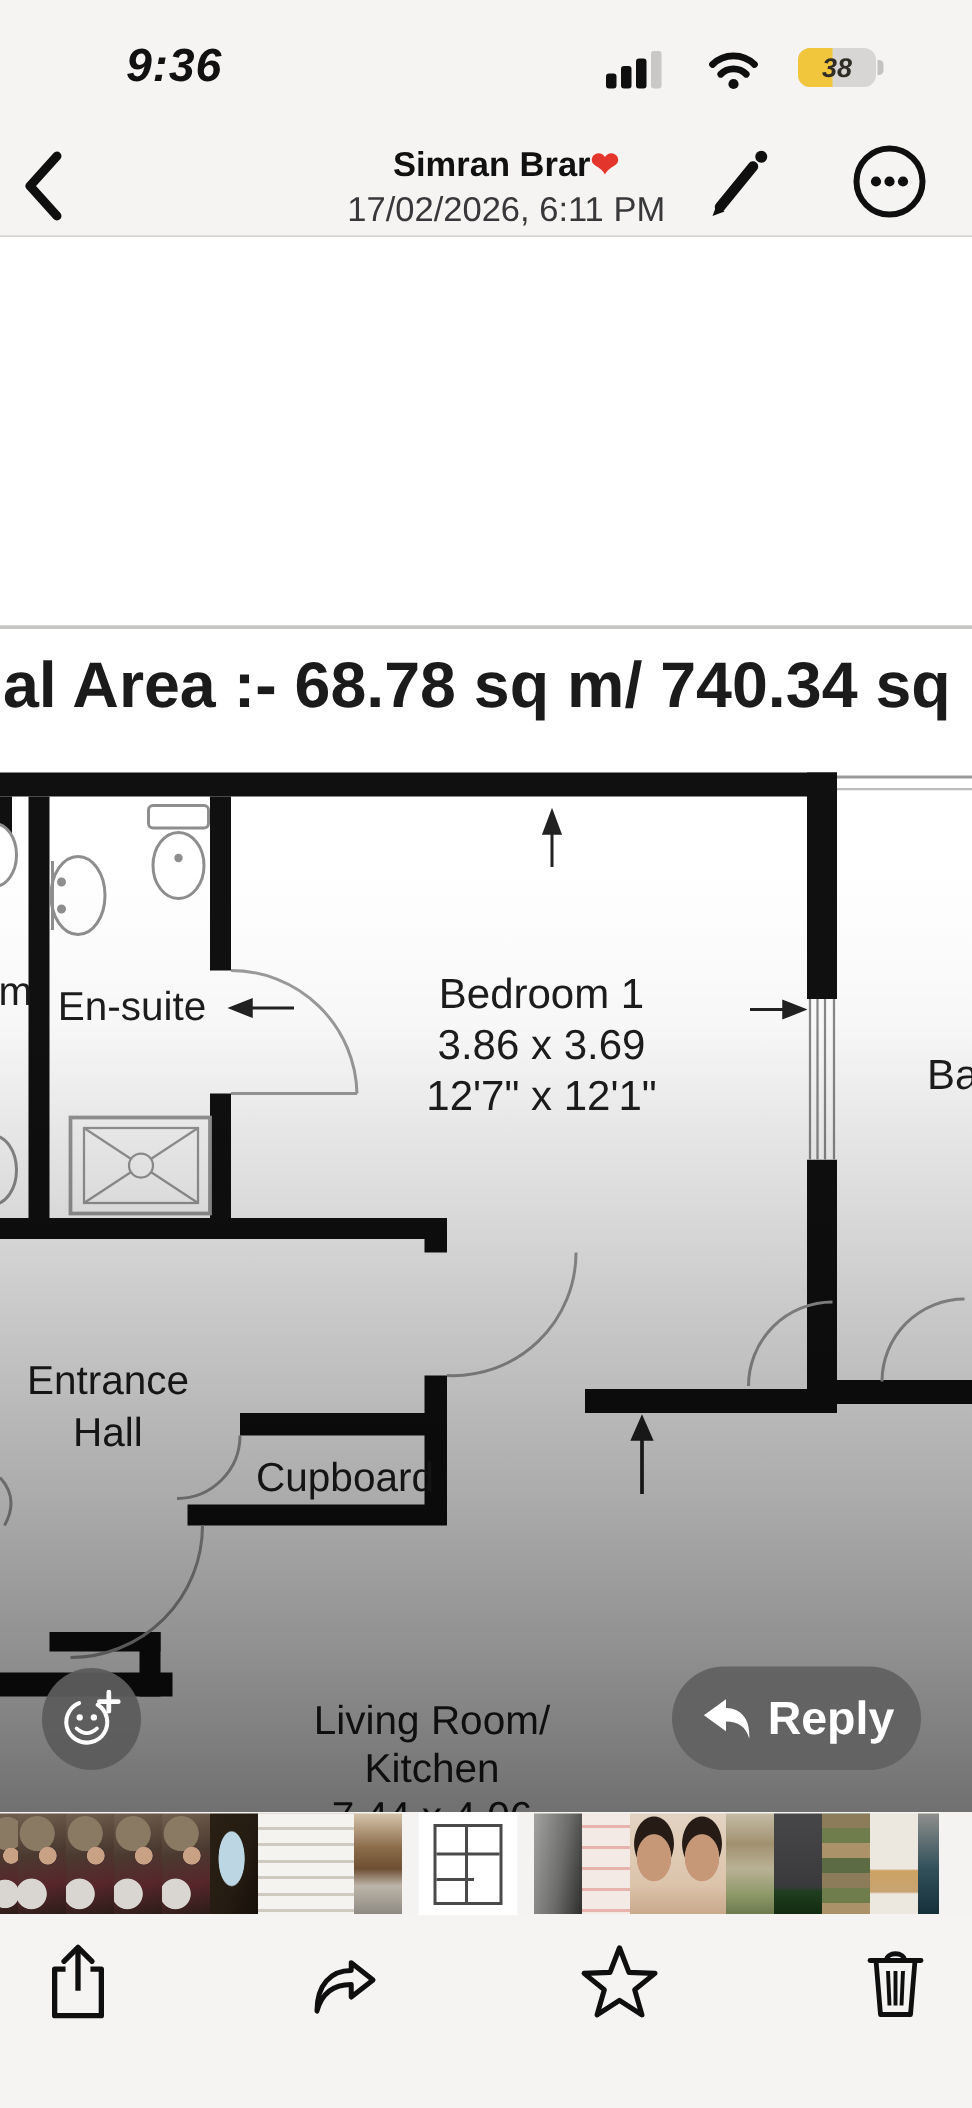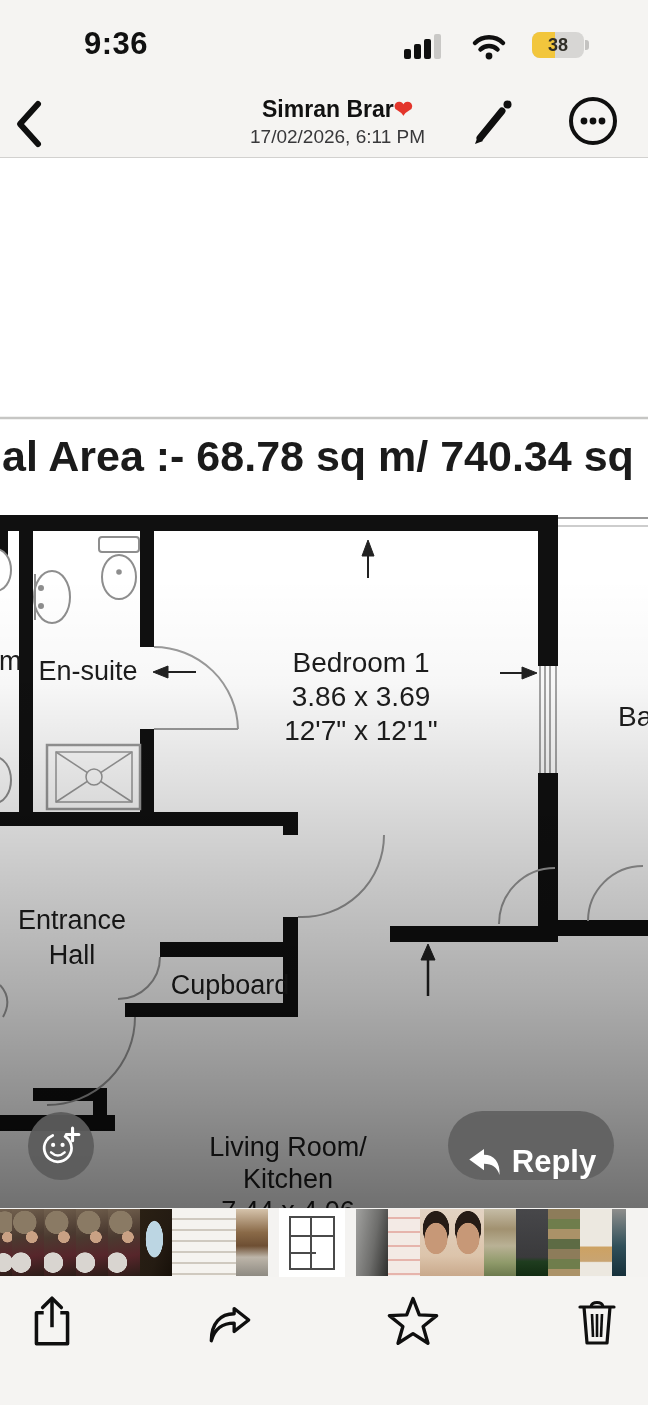--- a/index.html
+++ b/index.html
@@ -1,48 +1,48 @@
 <!DOCTYPE html>
 <html><head>
 <meta charset="utf-8">
 <style>
   * { margin:0; padding:0; box-sizing:border-box; }
   html,body { width:648px; height:1405px; font-family:"Liberation Sans", sans-serif; background:#f5f4f2; overflow:hidden; }
   #screen { position:relative; width:648px; height:1405px; background:#f5f4f2; }
 
   
-  .status-bar { position:absolute; top:0; left:0; width:624px; height:60px; }
+  .status-bar { position:absolute; top:0; left:0; width:624px; height:60px;font-style:italic; }
   .time { position:absolute; left:84px; top:26px; font-size:31px; font-weight:bold; color:#111; letter-spacing:0.5px; }
   .status-icons { position:absolute; right:40px; top:32px; display:flex; align-items:flex-start; gap:24px; }
   .battery { position:relative; width:52px; height:26px; border-radius:8px; background:#d7d6d4; overflow:visible; }
   .battery-fill { position:absolute; left:0; top:0; bottom:0; width:45%; border-radius:8px 0 0 8px; background:#f2c63c; }
   .battery-label { position:absolute; inset:0; display:flex; align-items:center; justify-content:center; font-size:18px; font-weight:bold; color:#2f2d26; }
   .battery-nub { position:absolute; right:-5px; top:8px; width:4px; height:10px; border-radius:0 3px 3px 0; background:#c4c3c1; }
 
   
   .nav-bar { position:absolute; top:60px; left:0; width:648px; height:98px; border-bottom:1px solid #d2d1cf; }
   .nav-center { position:absolute; left:0; right:0; top:36px; text-align:center;margin-left:27px; }
   .nav-title { font-size:23px; font-weight:bold; color:#111; }
   .nav-heart { color:#e3352b; }
-  .nav-subtitle { font-size:19px; color:#38383a; margin-top:3px; }
+  .nav-subtitle { font-size:23px; color:#38383a; margin-top:3px; }
   .back-btn { position:absolute; left:10px; top:36px; width:40px; height:56px; }
   .edit-btn { position:absolute; left:470px; top:36px; width:46px; height:50px; }
   .more-btn { position:absolute; left:566px; top:34px; width:54px; height:54px; }
 
   
   .photo-area { position:absolute; top:158px; left:0; width:648px; height:1050px; background:#fff; overflow:hidden; }
   .photo-area svg text { font-family:"Liberation Sans", sans-serif; }
   .dim-overlay { position:absolute; inset:0; pointer-events:none;
     background:linear-gradient(180deg, rgba(0,0,0,0) 40%, rgba(0,0,0,0.03) 50%, rgba(0,0,0,0.13) 60%, rgba(0,0,0,0.23) 70%, rgba(0,0,0,0.33) 80%, rgba(0,0,0,0.44) 90%, rgba(0,0,0,0.56) 100%); }
 
   
   .tapback-btn { position:absolute; left:28px; top:1112px; width:66px; height:68px; border-radius:50%;
     background:rgba(92,92,92,0.95); display:flex; align-items:center; justify-content:center; }
   .reply-btn { position:absolute; left:448px; top:1111px; width:166px; height:69px; border-radius:35px;
-    background:rgba(98,98,98,0.96); display:flex; align-items:flex-end; justify-content:center; gap:10px; }
+    background:rgba(98,98,98,0.96); display:flex; align-items:center; justify-content:center; gap:10px; }
   .reply-label { color:#fff; font-size:31px; font-weight:600; }
 
   
   .thumb-strip { position:absolute; top:1208px; left:0; width:648px; height:69px; background:#f4f3f1;
     display:flex; align-items:center; overflow:hidden; }
   .thumb { width:32px; height:67px; flex:0 0 auto; background:#888; }
   .t-people-edge { width:12px; }
   .t-teal-edge { width:14px; }
   .t-people, .t-people-edge { background:
     radial-gradient(circle at 28% 80%, #d9d5d0 0 17%, rgba(0,0,0,0) 18%),

